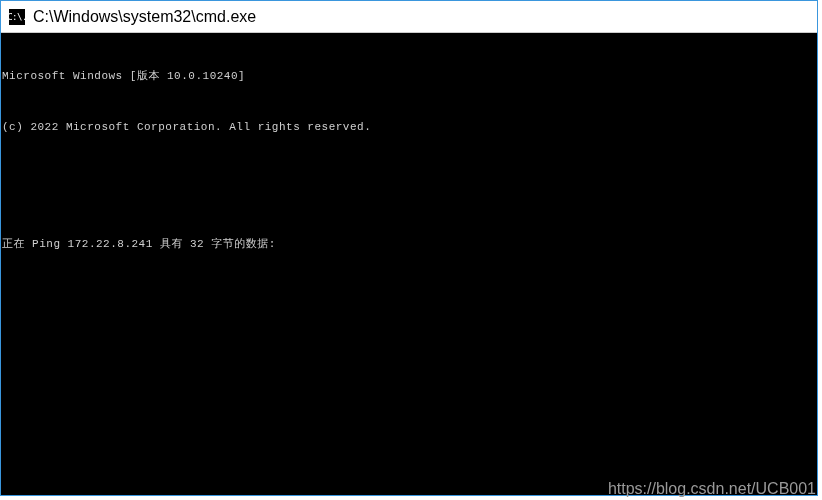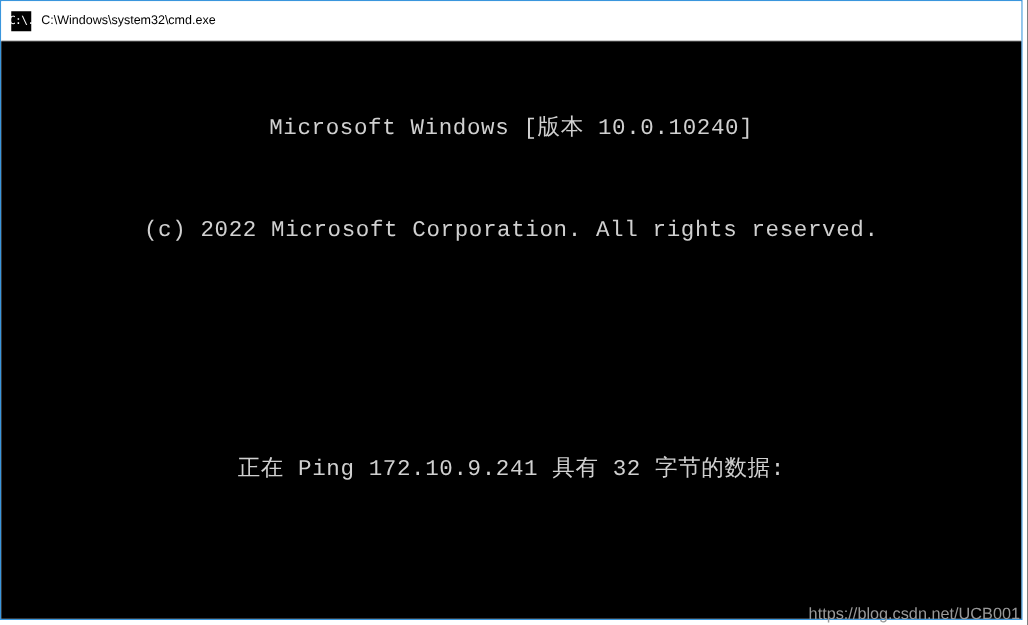--- a/index.html
+++ b/index.html
@@ -35,60 +35,59 @@
       font-size: 9px;
       display: flex;
       align-items: center;
       justify-content: center;
       margin-right: 8px;
       font-family: monospace;
       letter-spacing: -0.5px;
     }
     .titlebar-text {
       font-family: 'Segoe UI', Tahoma, sans-serif;
-      font-size: 10px;
+      font-size: 16px;
       color: #000;
     }
     .terminal {
       flex: 1;
       background: #000;
       color: #d0d0d0;
-      font-size: 18px;
+      font-size: 11px;
       line-height: 1.52;
       padding: 2px 1px 4px 1px;
       white-space: pre;
       font-family: 'NSimSun', 'SimSun', Consolas, 'Courier New', monospace;
       letter-spacing: 0.5px;
       overflow: hidden;
-      text-align: center;
     }
     .terminal .line { display: block; }
     .watermark {
       position: absolute;
       right: 6px;
       bottom: 2px;
       font-family: Arial, sans-serif;
-      font-size: 13px;
+      font-size: 16px;
       color: #999;
     }
   </style>
 </head>
 <body>
 
 <div class="window">
   <div class="titlebar">
     <div class="titlebar-icon">C:\.</div>
     <div class="titlebar-text">C:\Windows\system32\cmd.exe</div>
   </div>
   <div class="terminal">
     <span class="line">Microsoft Windows [版本 10.0.10240]</span>
     <span class="line">(c) 2022 Microsoft Corporation. All rights reserved.</span>
     <span class="line"></span>
     <span class="line"></span>
-    <span class="line">正在 Ping 172.10.9.241 具有 32 字节的数据:</span>
+    <span class="line">正在 Ping 172.22.8.241 具有 32 字节的数据:</span>
     
     
     
     
     <span class="line"></span>
     
     
     
     
     <span class="line"></span>

